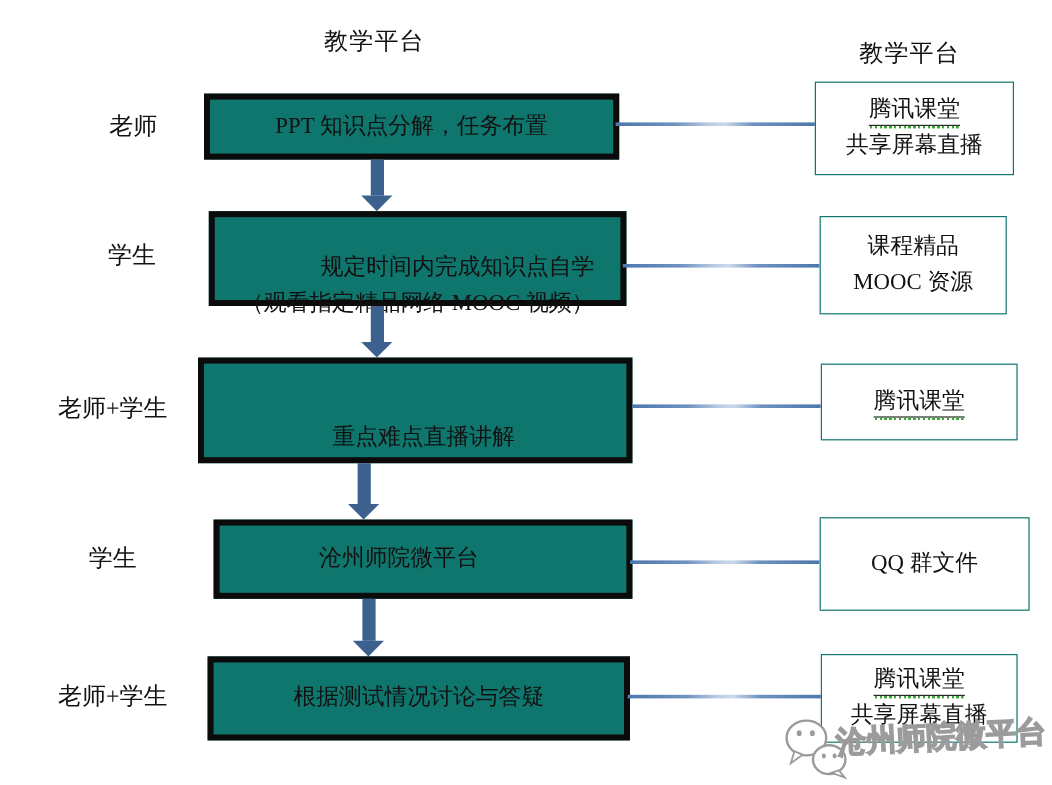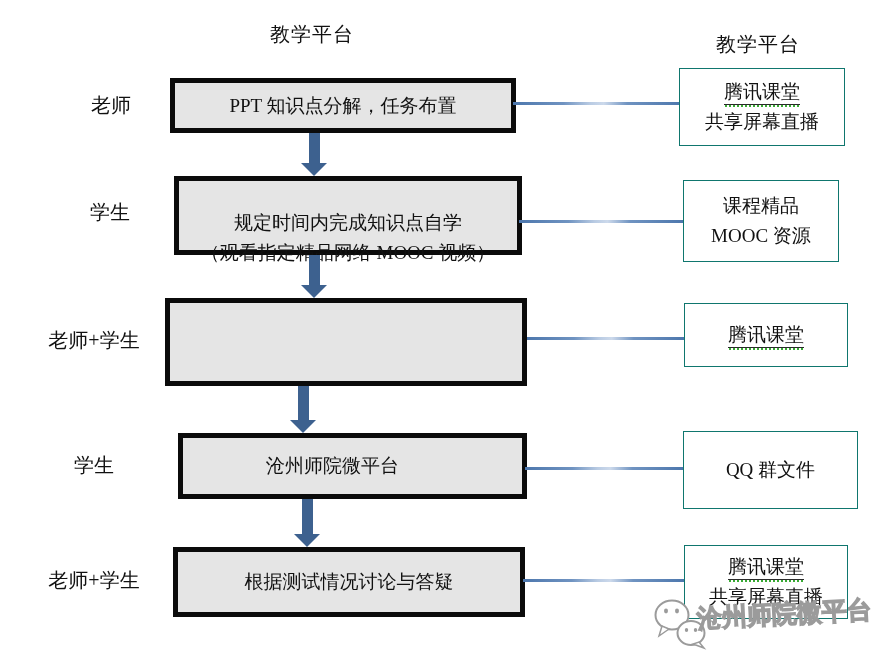--- a/index.html
+++ b/index.html
@@ -7,25 +7,25 @@
     position:relative;width:877px;height:654px;background:#ffffff;overflow:hidden;
     font-family:"Liberation Serif","DejaVu Serif",serif;color:#111;
   }
   .col-header{
     position:absolute;font-size:20px;letter-spacing:1px;white-space:nowrap;
   }
   .actor-label{
     position:absolute;font-size:20px;text-align:center;white-space:nowrap;
   }
   .task-box{
-    position:absolute;box-sizing:border-box;border:5px solid #0b0b0b;background:#e5e5e5;
+    position:absolute;box-sizing:border-box;border:5px solid #0b0b0b;background:#0f766e;
     display:flex;align-items:center;justify-content:center;font-size:19px;
   }
   .task-box .inner{text-align:center;line-height:30px;white-space:nowrap;}
-  .task-box .inner.left{text-align:center;margin-top:44px;}
+  .task-box .inner.left{text-align:right;margin-top:44px;}
   .platform-box{
     position:absolute;box-sizing:border-box;border:1px solid #0f766e;background:#fff;
     display:flex;align-items:center;justify-content:center;font-size:19px;
   }
   .platform-box .inner{text-align:center;line-height:30px;white-space:nowrap;}
   .connector{
     position:absolute;height:3px;
     background:linear-gradient(90deg,var(--connector,#4d77ad) 0%,#6f93c1 30%,#b9cbe3 46%,#ccd9eb 54%,#6f93c1 68%,var(--connector,#4d77ad) 100%);
   }
   .flow-arrow{position:absolute;width:26px;}
@@ -90,21 +90,21 @@
 
   <div class="flow-arrow" style="left:301px;top:255px;height:43px;">
     <div class="stem"></div>
     <div class="head"></div>
   </div>
 
   <div>
     <div class="actor-label" style="left:34px;top:327px;width:120px;">老师+学生</div>
     <div class="task-box" style="left:165px;top:298px;width:362px;height:88px;">
       <div class="inner left" style="line-height:31px;">
-        <br>
+        <span style="padding-left:14px;">重点难点直播讲解</span><br>
       </div>
     </div>
     <div class="connector" style="left:527px;top:337px;width:157px;"></div>
     <div class="platform-box" style="left:684px;top:303px;width:164px;height:64px;">
       <div class="inner">
         <span class="u-squiggle">腾讯课堂</span>
       </div>
     </div>
   </div>
 

